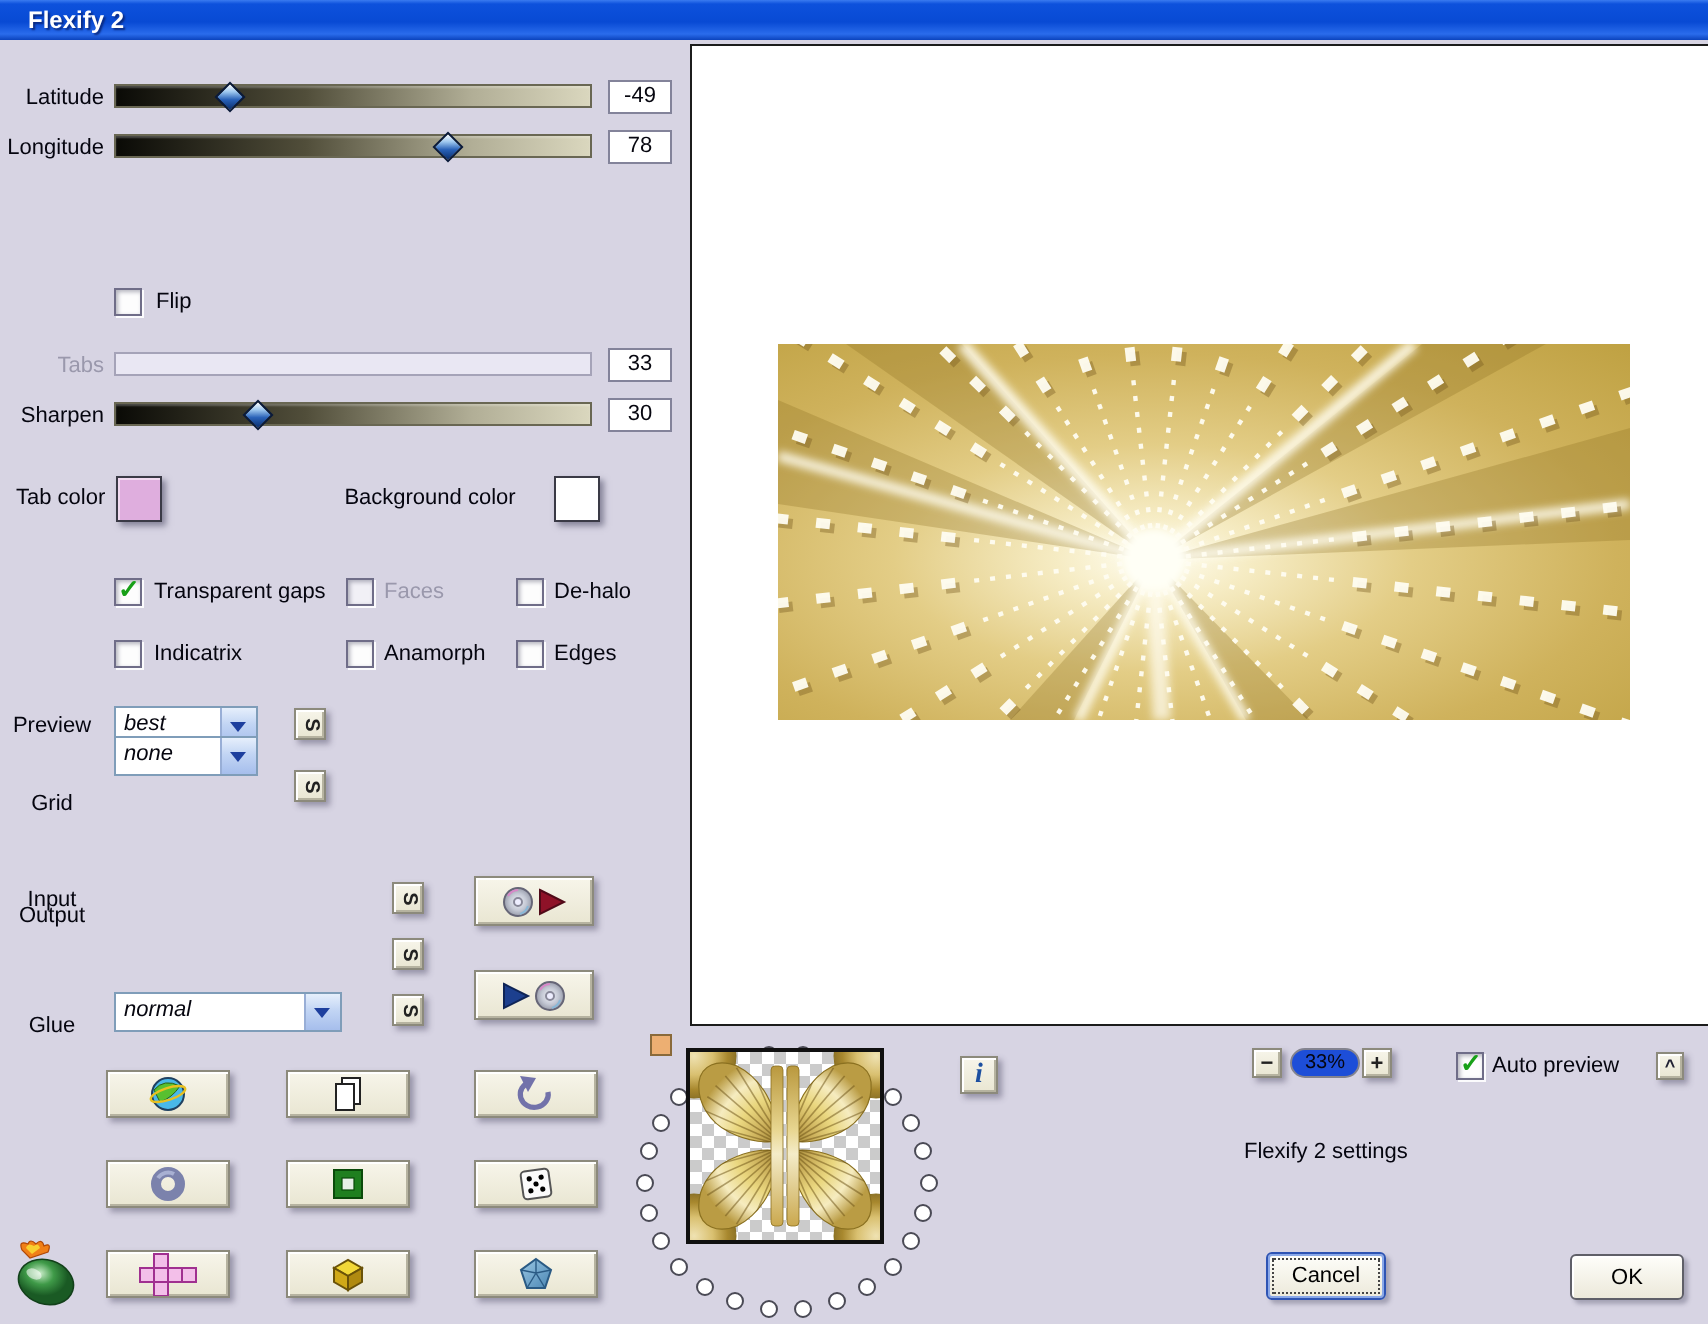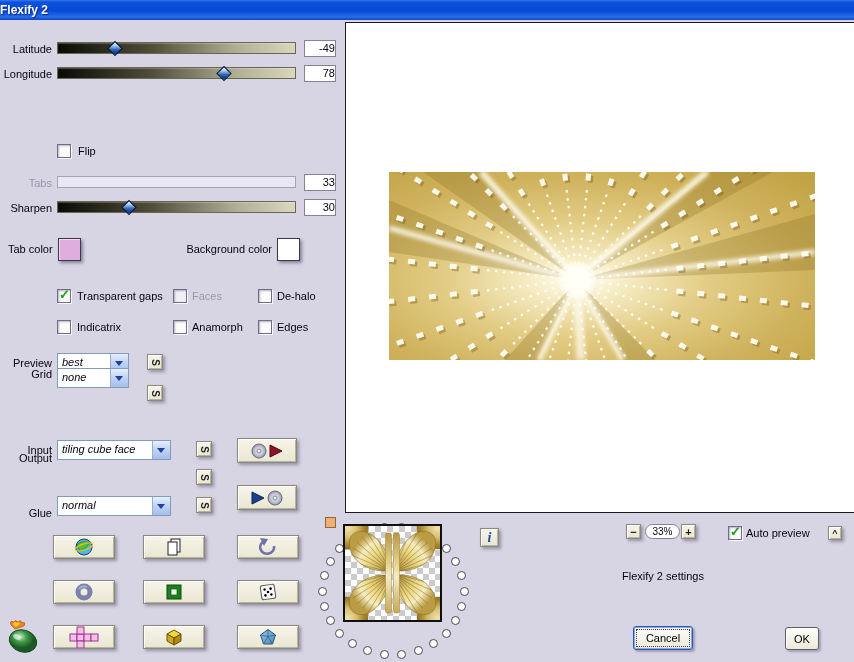--- a/index.html
+++ b/index.html
@@ -2,44 +2,44 @@
 <html><head>
 <meta charset="utf-8">
 <style>
   html,body{margin:0;padding:0;}
   #app{position:relative;width:854px;height:662px;background:#d7d4e3;overflow:hidden;
        font-family:"Liberation Sans",sans-serif;font-size:11px;color:#06060f;}
 
   
   .titlebar{position:absolute;left:0;top:0;width:854px;height:20px;
     background:linear-gradient(180deg,#3a7bf0 0%,#0d51dc 10%,#084ad4 55%,#2a6cec 85%,#0b43bd 100%);
-    color:#fff;font-weight:bold;font-size:12px;line-height:20px;padding-left:0;box-sizing:border-box;
+    color:#fff;font-weight:bold;font-size:12px;line-height:20px;padding-left:14px;box-sizing:border-box;
     text-shadow:1px 1px 1px #0a2a80;}
 
   
   .canvas{position:absolute;left:345px;top:22px;width:509px;height:489px;background:#fff;
     border:1px solid #1c1c1c;border-right:none;}
   .goldart{position:absolute;left:43px;top:149px;width:426px;height:188px;}
 
   .lab{position:absolute;font-size:11px;color:#05050f;white-space:nowrap;text-align:center;}
-  .rlab{text-align:right;}
+  .rlab{}
   .dim{color:#9a98ac;}
 
   
   .srow{position:absolute;left:0;width:345px;height:20px;}
   .slabel{position:absolute;left:0;top:3px;width:52px;text-align:right;}
   .track{position:absolute;left:57px;top:2px;width:237px;height:10px;
     background:linear-gradient(90deg,#0a0a06,#514e3a 40%,#b1ae96 75%,#dad7be);
     border:1px solid #696753;box-shadow:inset 0 1px 1px rgba(255,255,255,.25);}
   .track.disabled{background:#e9e7f3;border:1px solid #a5a3b8;box-shadow:none;}
   .hand{position:absolute;top:0px;width:9px;height:9px;
     background:linear-gradient(135deg,#ffffff 0%,#9cc6ee 30%,#2a62b8 60%,#0a2e6e 100%);
     border:1px solid #0a1a3a;transform:translateX(-50%) rotate(45deg);}
   .valbox{position:absolute;left:304px;top:0;width:30px;height:15px;background:#fff;
-    border:1px solid #83839a;text-align:right;line-height:15px;font-size:11px;}
+    border:1px solid #83839a;text-align:center;line-height:15px;font-size:11px;}
 
   
   .cb{position:absolute;width:12px;height:12px;background:#fdfdfd;border:1px solid #6f6d88;
     box-shadow:inset 1px 1px 2px rgba(40,40,70,.35),1px 1px 0 rgba(255,255,255,.9);}
   .cb.on::after{content:'\2713';position:absolute;left:1px;top:-3px;font-size:13px;font-weight:bold;color:#18a018;}
   .cb.dimbox{background:#f1f0f6;}
 
   
   .swatch{position:absolute;width:21px;height:21px;border:1px solid #3a3a46;
     box-shadow:2px 2px 3px rgba(70,68,95,.55),inset 1px 1px 0 rgba(255,255,255,.55);}
@@ -60,21 +60,21 @@
     display:flex;align-items:center;justify-content:center;padding:0;cursor:default;}
   .sbtn{width:16px;height:16px;}
   .sbtn span{display:inline-block;transform:rotate(90deg);font-weight:bold;font-size:10px;color:#222;}
   .gbtn{width:62px;height:24px;}
   .cdbtn{width:60px;height:25px;}
   .mini{width:15px;height:15px;font-size:11px;font-weight:bold;color:#222;}
   .ibtn{width:19px;height:19px;font-family:"Liberation Serif",serif;font-style:italic;
     font-weight:bold;font-size:14px;color:#1c4fa0;}
   .caretbtn{width:14px;height:14px;font-size:9px;font-weight:bold;color:#223;}
 
-  .pill{position:absolute;width:33px;height:13px;background:#ffffff;border:1px solid #83838f;
+  .pill{position:absolute;width:33px;height:13px;background:#1d4ed8;border:1px solid #83838f;
     border-radius:8px;text-align:center;font-size:10px;line-height:13px;}
 
   
   #dial{position:absolute;left:320px;top:519px;width:146px;height:146px;}
   .dot{position:absolute;width:7px;height:7px;border-radius:50%;background:#fff;border:1px solid #4a4a55;}
   .seedsq{position:absolute;left:325px;top:517px;width:9px;height:9px;background:#edaf72;border:1px solid #8a6a3a;}
 
   
   .thumb{position:absolute;left:343px;top:524px;width:95px;height:94px;border:2px solid #101010;
     background-color:#fff;
@@ -280,34 +280,30 @@
 
   <span class="lab rlab" style="left:0;top:357px;width:52px">Preview</span>
   <div class="dd" style="left:57px;top:353px;width:72px">
     <span class="dd-val">best</span>
     <span class="dd-btn"></span>
   </div>
   <button class="bb sbtn" style="left:147px;top:354px">
       <span>S</span>
     </button>
 
-  <span class="lab rlab" style="left:0;top:368px;width:52px">Grid</span>
+  <span class="lab rlab" style="left:0;top:396px;width:52px">Grid</span>
   <div class="dd" style="left:57px;top:368px;width:72px">
     <span class="dd-val">none</span>
     <span class="dd-btn"></span>
   </div>
   <button class="bb sbtn" style="left:147px;top:385px">
       <span>S</span>
     </button>
 
   <span class="lab rlab" style="left:0;top:444px;width:52px">Input</span>
-  <div class="dd" style="left:57px;top:440px;width:114px">
-    <span class="dd-val">tiling cube face</span>
-    <span class="dd-btn"></span>
-  </div>
   <button class="bb sbtn" style="left:196px;top:441px">
       <span>S</span>
     </button>
   <button class="bb cdbtn" style="left:237px;top:438px">
     <svg width="34" height="16" viewBox="0 0 34 16">
       <defs>
           <radialGradient id="cd1">
             <stop offset="0" stop-color="#f0f2f8"></stop>
             <stop offset=".6" stop-color="#c4c8d4"></stop>
             <stop offset="1" stop-color="#9a9eac"></stop>
@@ -541,15 +537,15 @@
     </button>
   <span class="cb on" style="left:728px;top:526px"></span>
   <span class="lab" style="left:746px;top:527px">Auto preview</span>
   <button class="bb caretbtn" style="left:828px;top:526px">
       <span>^</span>
     </button>
 
   <span class="lab" style="left:622px;top:570px">Flexify 2 settings</span>
 
   <button class="cancelbtn" style="left:633px;top:626px;width:60px;height:24px">Cancel</button>
-  <button class="okbtn" style="left:785px;top:627px;width:34px;height:23px">OK</button>
+  <button class="okbtn" style="left:785px;top:627px;width:57px;height:23px">OK</button>
 
 </div>
 
 </body></html>

